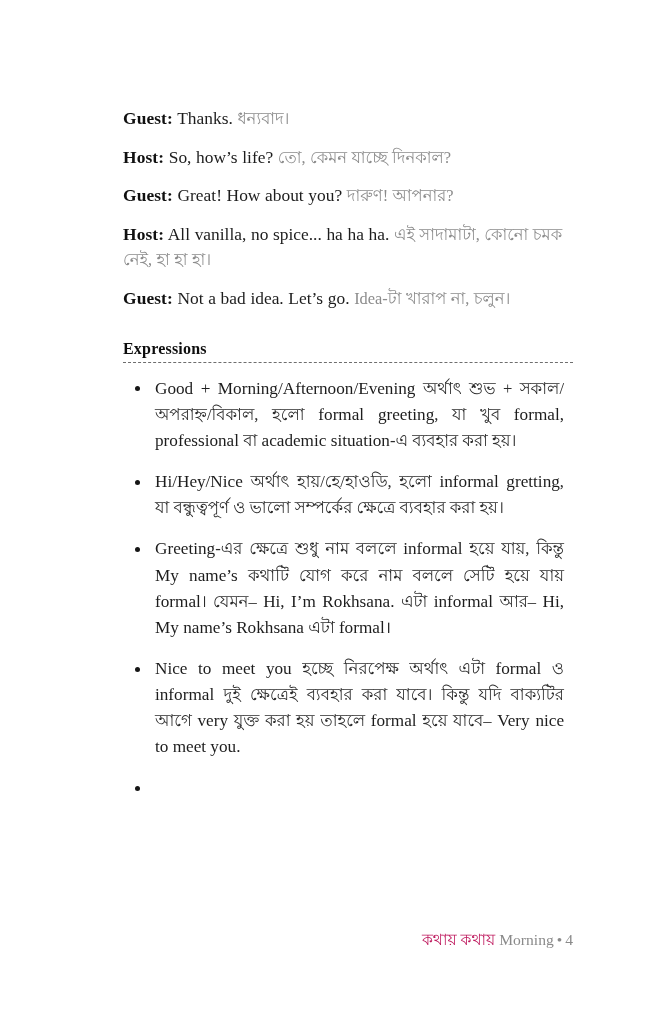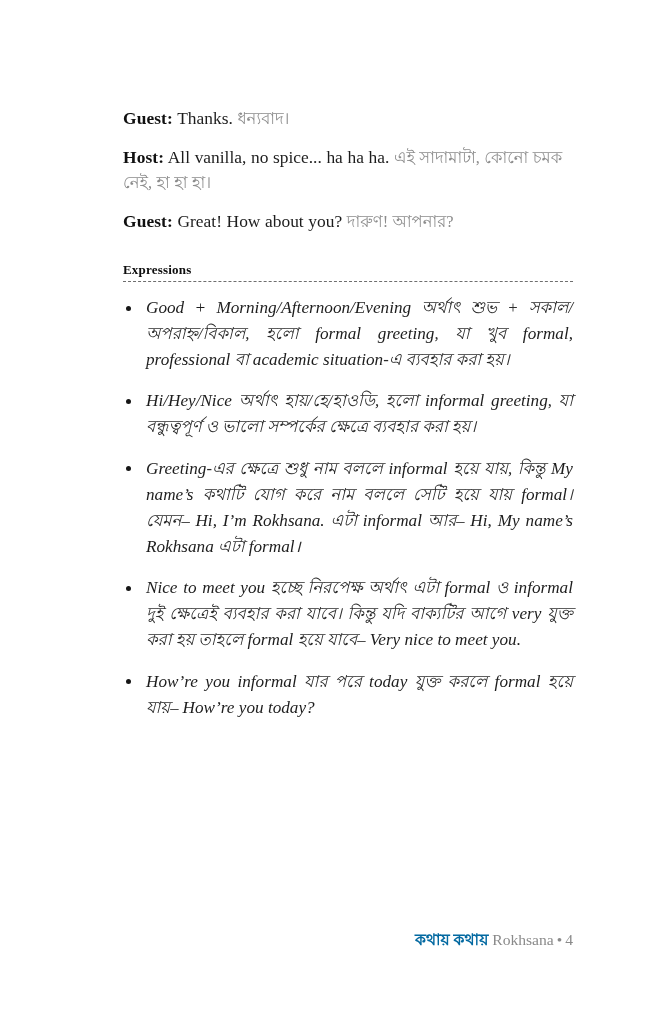--- a/index.html
+++ b/index.html
@@ -55,40 +55,39 @@
     color: #8c8c8c;
     font-family: "Liberation Serif", "DejaVu Sans", sans-serif;
     font-size: 16.4px;
   }
 
   
   .section {
     margin-top: 28px;
   }
   .section-title {
-    font-size: 13px;
+    font-size: 16px;
     font-weight: bold;
     color: #0d0d0d;
     letter-spacing: 0.2px;
     margin: 0 0 3px 0;
     line-height: 1.2;
   }
   .divider {
     width: 100%;
     height: 0;
     border-top: 1.6px dashed #6e6e6e;
     margin: 0 0 13px 0;
   }
 
   
   .bullets {
     list-style: none;
-    margin: 0;
+    margin: 9px;
     padding: 0;
-    font-style: italic;
   }
   .bullet {
     position: relative;
     padding-left: 23px;
     margin: 0 0 15px 0;
     font-size: 17.2px;
     line-height: 1.52;
     text-align: justify;
     text-justify: inter-word;
   }
@@ -114,72 +113,76 @@
     left: 107px;
     top: 930px;
     width: 450px;
     text-align: right;
     font-size: 15.6px;
     color: #8a8a8a;
     line-height: 1.3;
   }
   .footer .bn-foot {
     font-family: "Liberation Serif", "DejaVu Sans", sans-serif;
-    color: #0369a1;
-    font-weight: bold;
+    color: #be185d;
   }
   .footer .sep { margin: 0 3px; }
 </style>
 </head>
 <body>
 
 <div class="page">
 
   <div class="content">
 
     <div class="dialogue">
       <p class="line">
         <span class="speaker">Guest:</span><span class="en"> Thanks. </span><span class="bn">ধন্যবাদ।</span>
       </p>
       <p class="line">
+        <span class="speaker">Host:</span><span class="en"> So, how’s life? </span><span class="bn">তো, কেমন যাচ্ছে দিনকাল?</span>
+      </p>
+      <p class="line">
+        <span class="speaker">Guest:</span><span class="en"> Great! How about you? </span><span class="bn">দারুণ! আপনার?</span>
+      </p>
+      <p class="line">
         <span class="speaker">Host:</span><span class="en"> All vanilla, no spice... ha ha ha. </span><span class="bn">এই সাদামাটা, কোনো চমক নেই, হা হা হা।</span>
       </p>
       <p class="line">
-        <span class="speaker">Guest:</span><span class="en"> Great! How about you? </span><span class="bn">দারুণ! আপনার?</span>
+        <span class="speaker">Guest:</span><span class="en"> Not a bad idea. Let’s go. </span><span class="bn">Idea-টা খারাপ না, চলুন।</span>
       </p>
     </div>
 
     <div class="section">
       <h2 class="section-title">Expressions</h2>
       <div class="divider"></div>
 
       <ul class="bullets">
         <li class="bullet">
           <span class="dot"></span>
           <span class="rich"><span class="en">Good + Morning/Afternoon/Evening </span><span class="bn">অর্থাৎ শুভ + সকাল/অপরাহ্ন/বিকাল, হলো </span><span class="en">formal greeting</span><span class="bn">, যা খুব </span><span class="en">formal, professional </span><span class="bn">বা </span><span class="en">academic situation</span><span class="bn">-এ ব্যবহার করা হয়।</span></span>
         </li>
         <li class="bullet">
           <span class="dot"></span>
-          <span class="rich"><span class="en">Hi/Hey/Nice </span><span class="bn">অর্থাৎ হায়/হে/হাওডি, হলো </span><span class="en">informal greeting</span><span class="bn">, যা বন্ধুত্বপূর্ণ ও ভালো সম্পর্কের ক্ষেত্রে ব্যবহার করা হয়।</span></span>
+          <span class="rich"><span class="en">Hi/Hey/Nice </span><span class="bn">অর্থাৎ হায়/হে/হাওডি, হলো </span><span class="en">informal gretting</span><span class="bn">, যা বন্ধুত্বপূর্ণ ও ভালো সম্পর্কের ক্ষেত্রে ব্যবহার করা হয়।</span></span>
         </li>
         <li class="bullet">
           <span class="dot"></span>
           <span class="rich"><span class="en">Greeting</span><span class="bn">-এর ক্ষেত্রে শুধু নাম বললে </span><span class="en">informal </span><span class="bn">হয়ে যায়, কিন্তু </span><span class="en">My name’s </span><span class="bn">কথাটি যোগ করে নাম বললে সেটি হয়ে যায় </span><span class="en">formal</span><span class="bn">। যেমন– </span><span class="en">Hi, I’m Rokhsana. </span><span class="bn">এটা </span><span class="en">informal </span><span class="bn">আর– </span><span class="en">Hi, My name’s Rokhsana </span><span class="bn">এটা </span><span class="en">formal</span><span class="bn">।</span></span>
         </li>
         <li class="bullet">
           <span class="dot"></span>
           <span class="rich"><span class="en">Nice to meet you </span><span class="bn">হচ্ছে নিরপেক্ষ অর্থাৎ এটা </span><span class="en">formal </span><span class="bn">ও </span><span class="en">informal </span><span class="bn">দুই ক্ষেত্রেই ব্যবহার করা যাবে। কিন্তু যদি বাক্যটির আগে </span><span class="en">very </span><span class="bn">যুক্ত করা হয় তাহলে </span><span class="en">formal </span><span class="bn">হয়ে যাবে– </span><span class="en">Very nice to meet you.</span></span>
         </li>
         <li class="bullet">
           <span class="dot"></span>
-          <span class="rich"><span class="en">How’re you informal </span><span class="bn">যার পরে </span><span class="en">today </span><span class="bn">যুক্ত করলে </span><span class="en">formal </span><span class="bn">হয়ে যায়– </span><span class="en">How’re you today?</span></span>
         </li>
       </ul>
     </div>
 
   </div>
 
   <div class="footer">
     <span class="bn-foot">কথায় কথায়</span>
-    <span>Rokhsana</span><span class="sep">•</span><span>4</span>
+    <span>Morning</span><span class="sep">•</span><span>4</span>
   </div>
 
 </div>
 
 </body></html>

